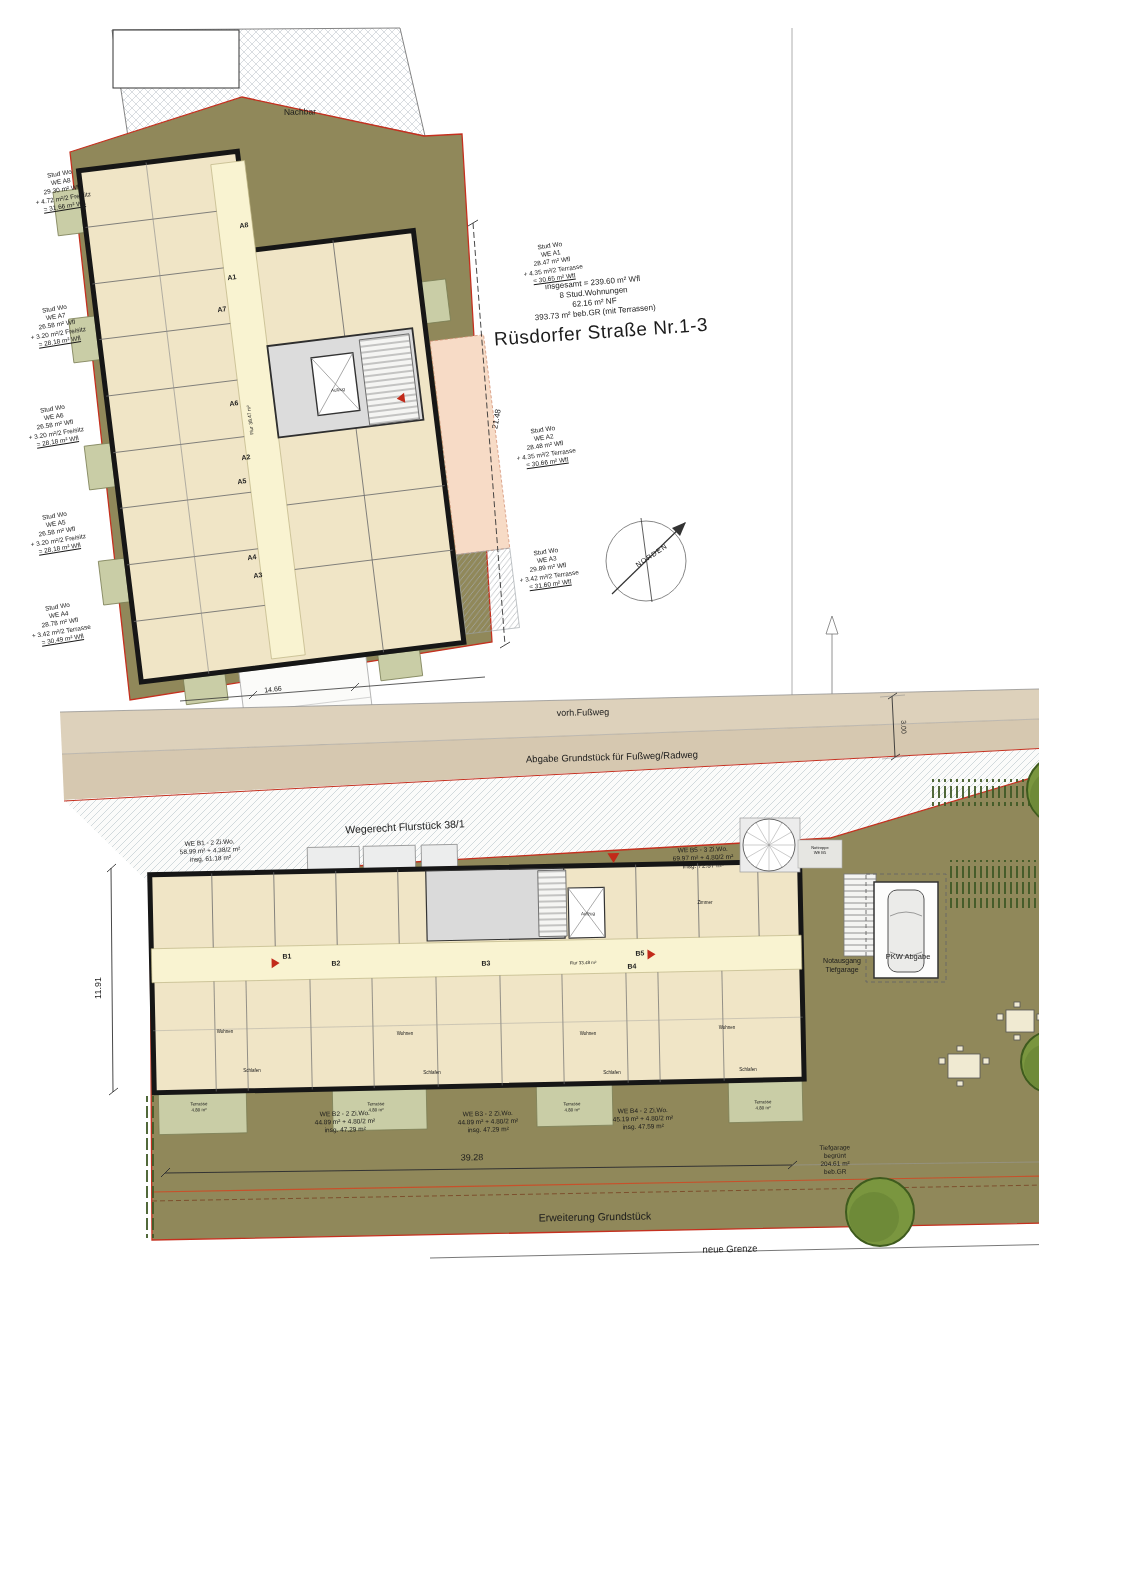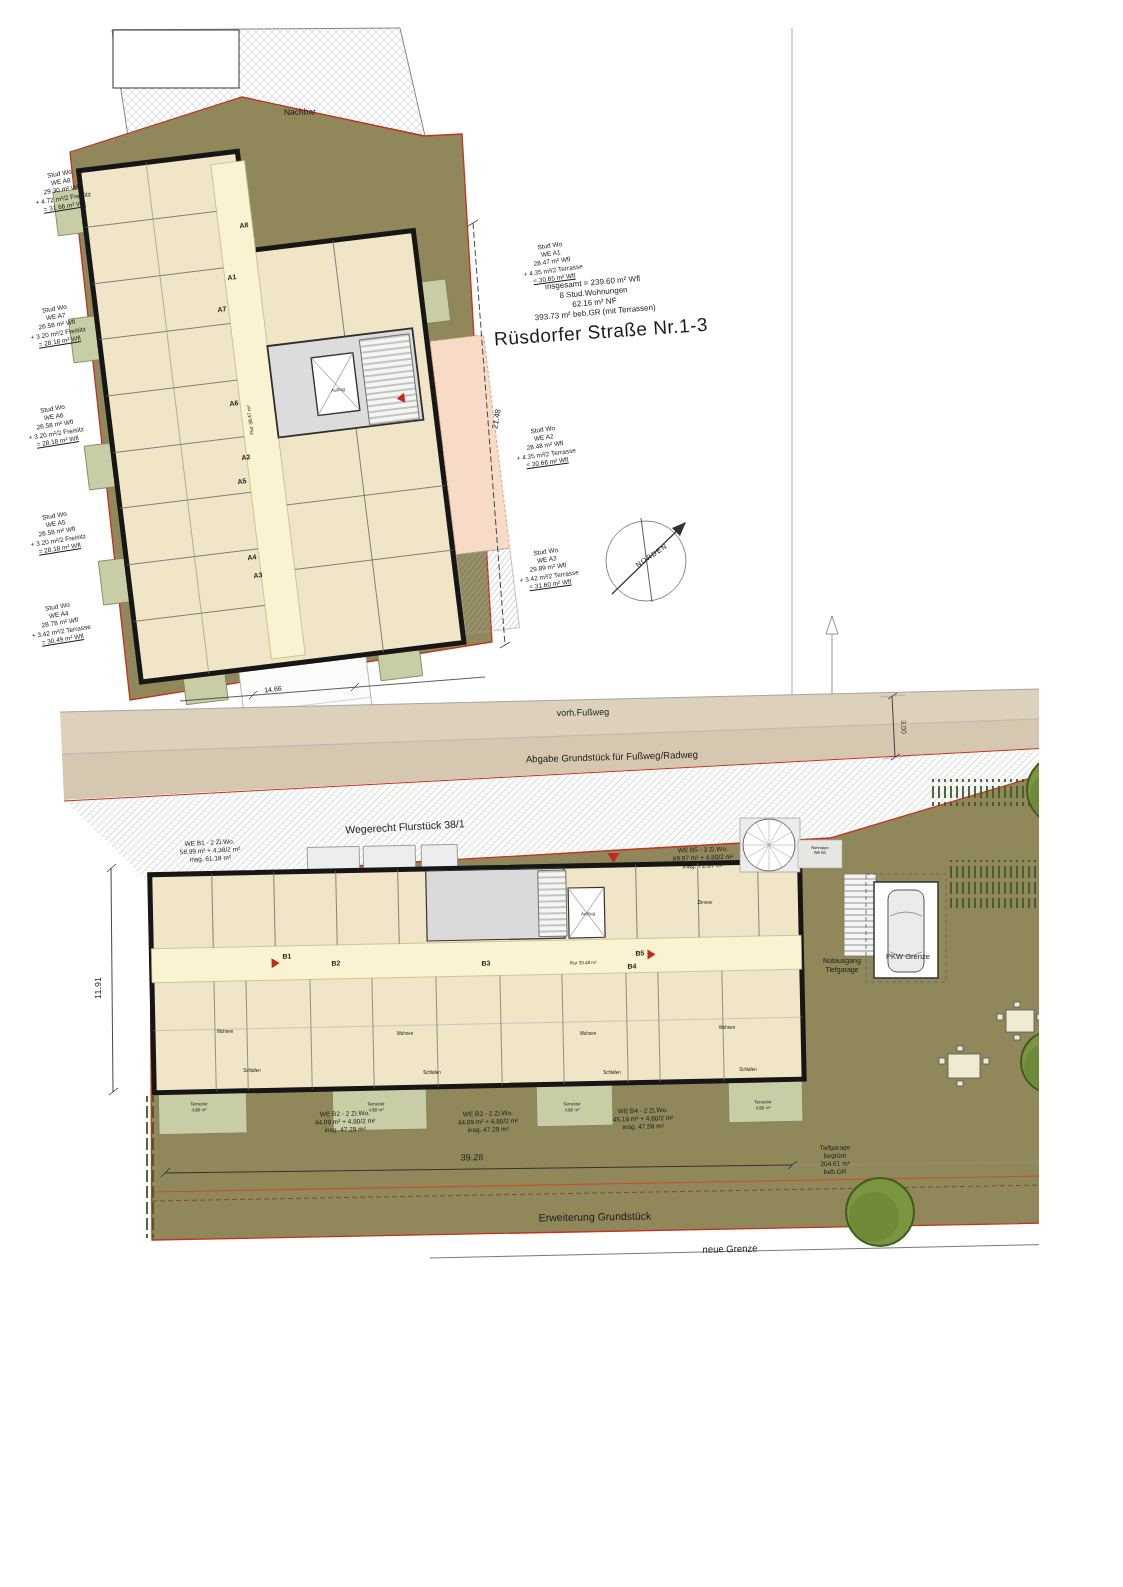--- a/index.html
+++ b/index.html
@@ -372,21 +372,21 @@
 <div class="lbl" style="left:588px;top:1034px;font-size:4.5px;transform:translate(-50%,-50%);">Wohnen</div>
 <div class="lbl" style="left:727px;top:1028px;font-size:4.5px;transform:translate(-50%,-50%);">Wohnen</div>
 <div class="lbl" style="left:252px;top:1071px;font-size:4.5px;transform:translate(-50%,-50%);">Schlafen</div>
 <div class="lbl" style="left:432px;top:1073px;font-size:4.5px;transform:translate(-50%,-50%);">Schlafen</div>
 <div class="lbl" style="left:612px;top:1073px;font-size:4.5px;transform:translate(-50%,-50%);">Schlafen</div>
 <div class="lbl" style="left:748px;top:1070px;font-size:4.5px;transform:translate(-50%,-50%);">Schlafen</div>
 <div class="lbl" style="left:705px;top:903px;font-size:4.5px;transform:translate(-50%,-50%);">Zimmer</div>
 
 <div class="lbl" style="left:842px;top:966px;font-size:7px;transform:translate(-50%,-50%);">Notausgang
 Tiefgarage</div>
-<div class="lbl" style="left:908px;top:957px;font-size:7.5px;transform:translate(-50%,-50%);">PKW Grenze</div>
+<div class="lbl" style="left:908px;top:957px;font-size:7.5px;transform:translate(-50%,-50%);">PKW Abgabe</div>
 <div class="lbl" style="left:820px;top:850px;font-size:4px;transform:translate(-50%,-50%);">Nottreppe
 WE B5</div>
 <div class="lbl" style="left:835px;top:1160px;font-size:6.5px;transform:translate(-50%,-50%) rotate(-1deg);">Tiefgarage
 begrünt
 204.61 m²
 beb.GR</div>
 <div class="lbl" style="left:595px;top:1217px;font-size:10.5px;transform:translate(-50%,-50%) rotate(-1deg);width:200px;">Erweiterung Grundstück</div>
 <div class="lbl" style="left:730px;top:1249px;font-size:9.5px;transform:translate(-50%,-50%) rotate(-1.3deg);">neue Grenze</div>
 
 <div class="lbl" style="left:472px;top:1158px;font-size:9px;transform:translate(-50%,-50%) rotate(-0.7deg);">39.28</div>

